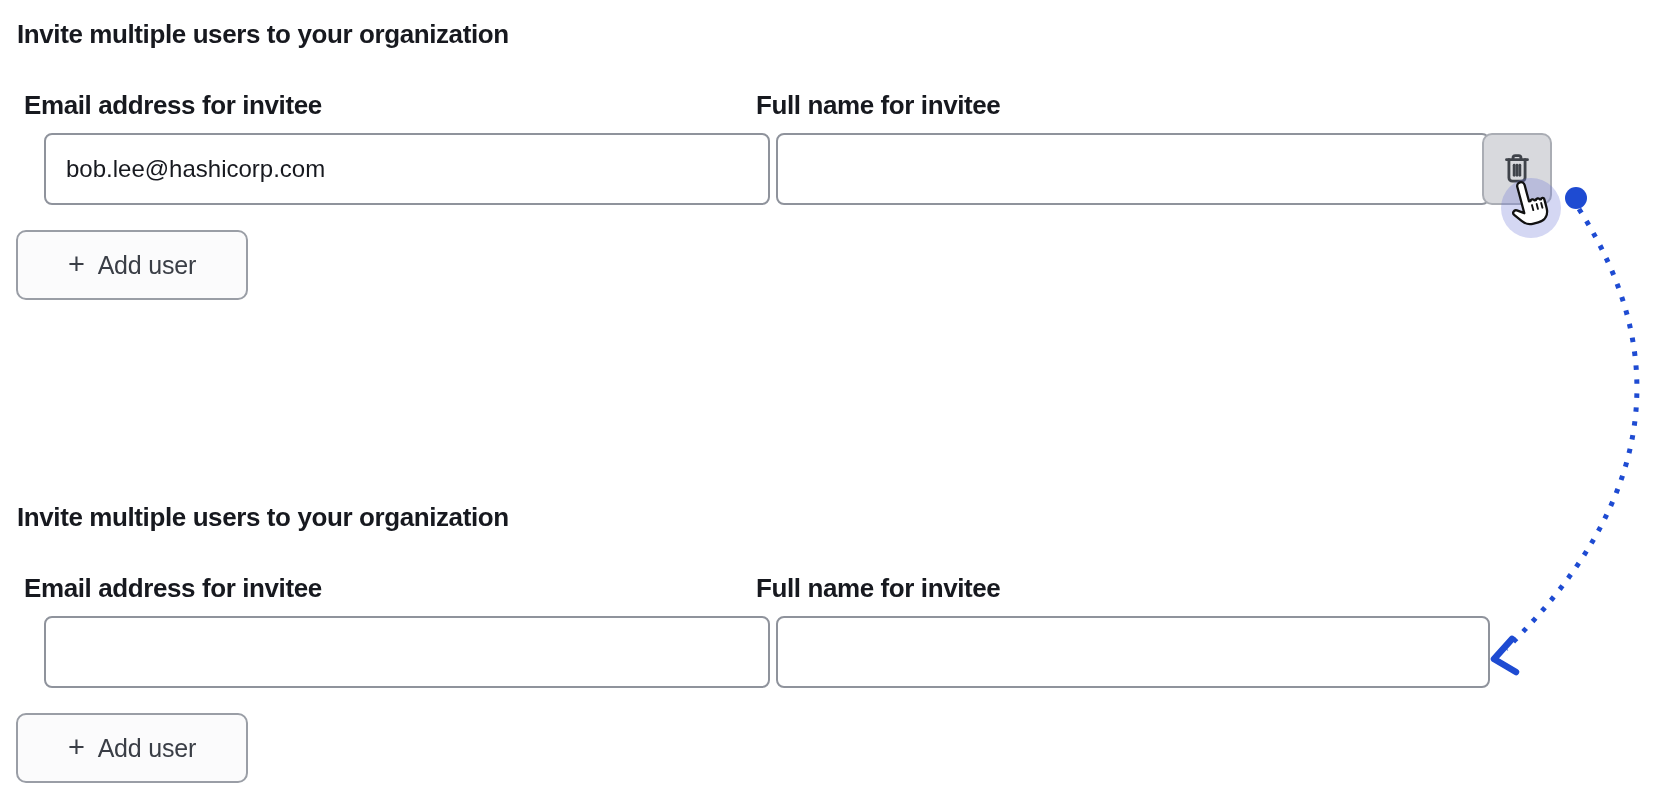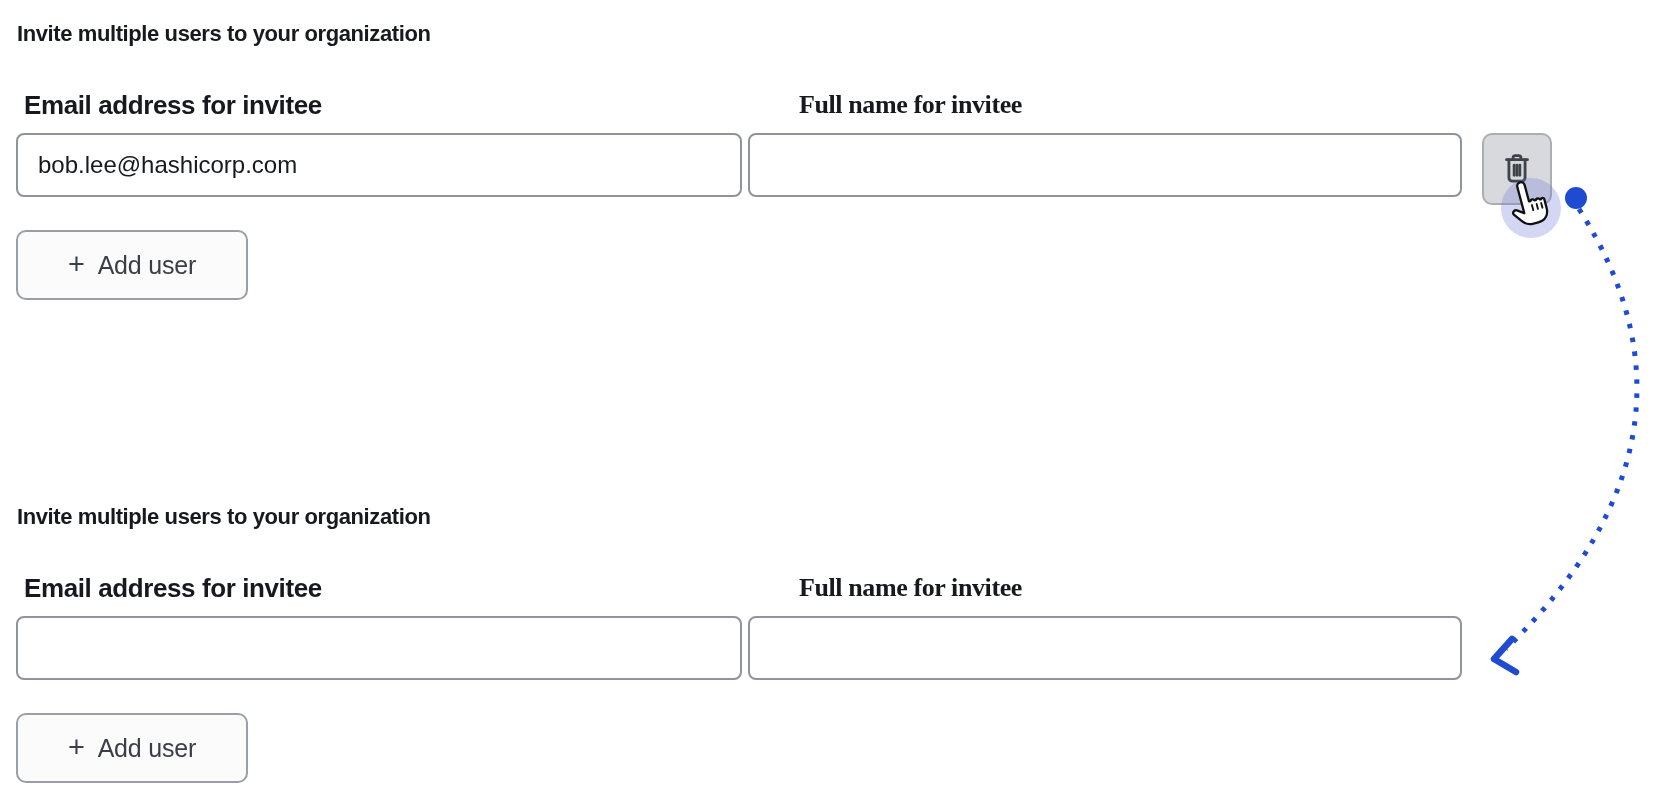--- a/index.html
+++ b/index.html
@@ -8,36 +8,36 @@
     background:#ffffff;
     font-family:"Liberation Sans", sans-serif;
     color:#17191f;
   }
   .section{position:absolute;left:16px;width:1656px;height:290px;}
   #section-1{top:19px;}
   #section-2{top:502px;}
 
   .heading{
     position:absolute;top:0;left:1px;margin:0;
-    font-size:22px;line-height:30px;font-weight:700;letter-spacing:-0.4px;
+    font-size:26px;line-height:30px;font-weight:700;letter-spacing:-0.4px;
     color:#17191f;white-space:nowrap;
   }
   .field-label{
     position:absolute;top:64px;margin:7px;
     font-size:26px;line-height:30px;font-weight:700;letter-spacing:-0.4px;
     color:#17191f;white-space:nowrap;display:block;
   }
   .label-email{left:1px;}
-  .label-name{left:776px;font-family:Liberation Serif, serif;}
+  .label-name{left:733px;}
 
   .text-input{
-    position:absolute;top:114px;height:64px;box-sizing:border-box;
+    position:absolute;top:114px;height:72px;box-sizing:border-box;
     border:2px solid #8f939c;border-radius:8px;background:#ffffff;
     font-family:"Liberation Sans", sans-serif;
-    font-size:24px;color:#17191f;padding:0 20px;outline:none;
+    font-size:24px;color:#17191f;padding:0 20px;outline:none;margin-left:28px;
   }
   .input-email{left:0;width:726px;}
   .input-name{left:732px;width:714px;}
 
   .delete-btn{
     position:absolute;left:1466px;top:114px;width:70px;height:72px;
     box-sizing:border-box;border:2px solid #aaadb4;border-radius:10px;
     background:#d8d9dd;display:flex;align-items:center;justify-content:center;
     padding:0;cursor:pointer;
   }

